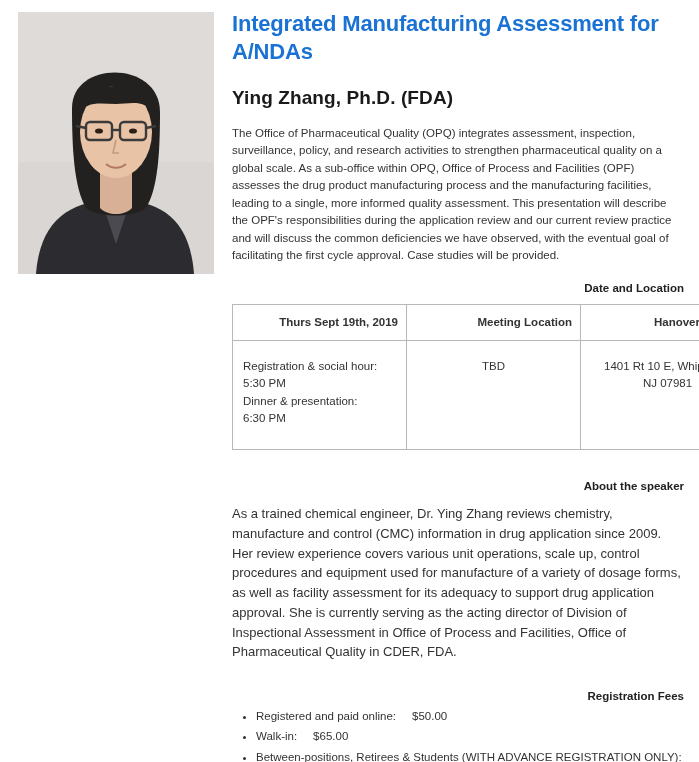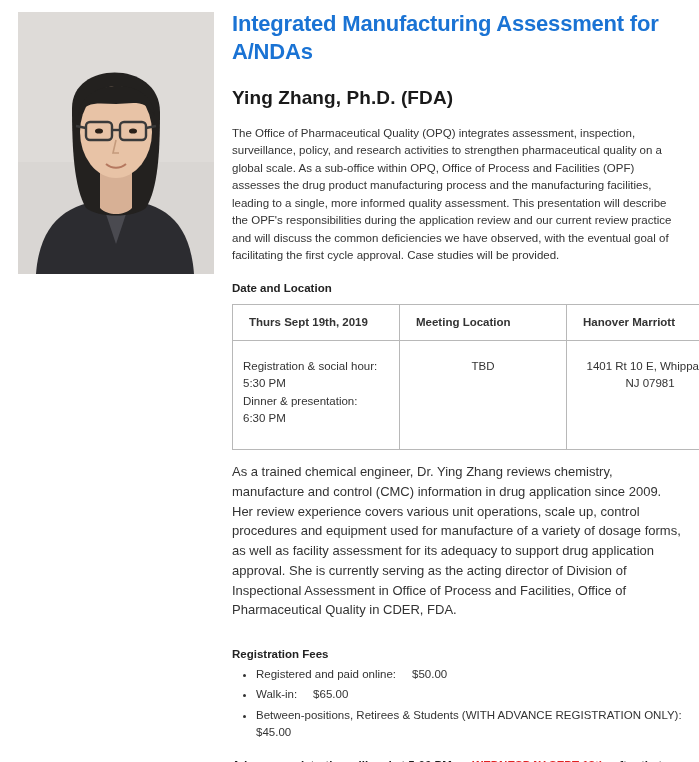--- a/index.html
+++ b/index.html
@@ -52,42 +52,43 @@
     font-size: 11.5px;
     line-height: 1.52;
     color: #333333;
     text-align: left;
   }
   .section-head {
     margin: 17px 0 0 0;
     font-size: 11.5px;
     font-weight: bold;
     color: #222222;
+    text-align: right;
   }
   .info-table {
     margin: 10px 0 0 0;
     border-collapse: collapse;
     width: 426px;
     margin-left: 0;
     table-layout: fixed;
   }
   .info-table td {
     border: 1px solid #b8b8b8;
     vertical-align: top;
     padding: 17px 10px 22px 10px;
     font-size: 11.5px;
     line-height: 1.5;
   }
   .info-table td.col1 { width: 142px; }
   .info-table td.col2 { width: 142px; }
   .info-table td.col3 { width: 142px; }
   .info-table .hdr {
-    text-align: left;
-    font-weight: bold;
-    padding: 9px 8px 9px 16px;
+    text-align: right;
+    font-weight: bold;
+    padding: 9px 8px 9px 23px;
     height: 16px;
   }
   .cell-center {
     text-align: center;
   }
   .cell-line { display: block; }
   .about-head {
     margin-top: 30px;
   }
   .about-text {
@@ -185,20 +186,21 @@
         </td>
         <td class="col2 cell-center">TBD</td>
         <td class="col3 cell-center">
           <span class="cell-line">1401 Rt 10 E, Whippany,</span>
           <span class="cell-line">NJ 07981</span>
         </td>
       </tr>
     </tbody>
       </table>
 
+    <div class="section-head about-head">About the speaker</div>
     <p class="about-text">As a trained chemical engineer, Dr. Ying Zhang reviews chemistry, manufacture and control (CMC) information in drug application since 2009. Her review experience covers various unit operations, scale up, control procedures and equipment used for manufacture of a variety of dosage forms, as well as facility assessment for its adequacy to support drug application approval. She is currently serving as the acting director of Division of Inspectional Assessment in Office of Process and Facilities, Office of Pharmaceutical Quality in CDER, FDA.</p>
 
     <div class="section-head fees-head">Registration Fees</div>
     <ul class="fees">
       <li>
         <span>Registered and paid online:</span><span class="fee-price">$50.00</span>
       </li>
       <li>
         <span>Walk-in:</span><span class="fee-price">$65.00</span>
       </li>

